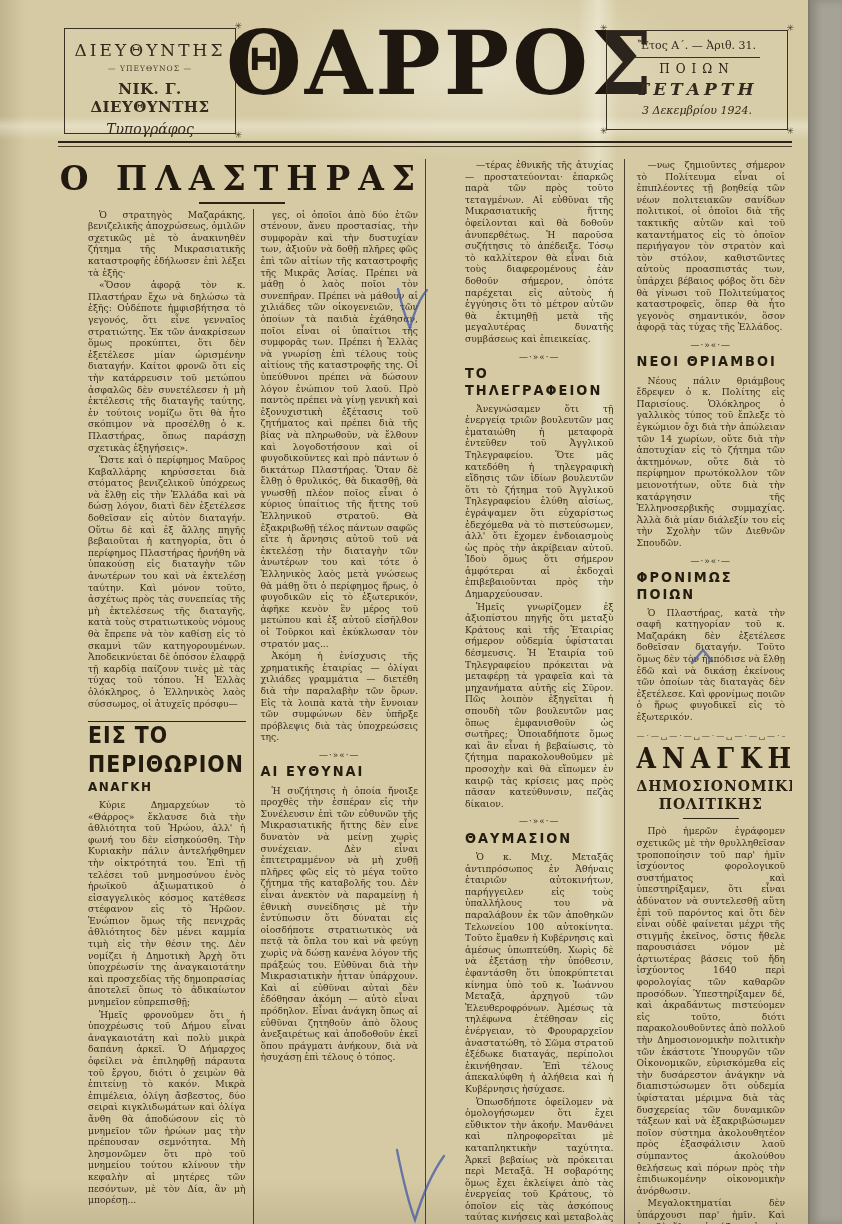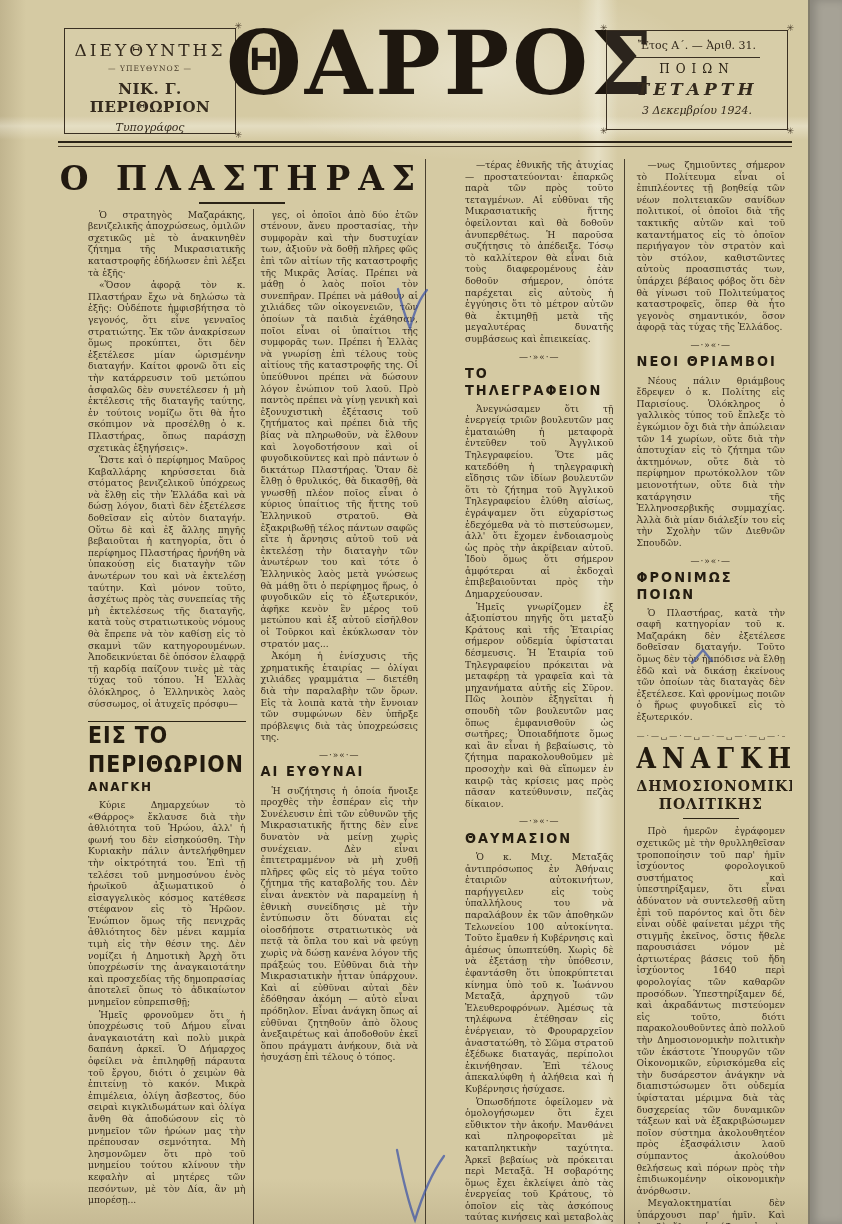--- a/index.html
+++ b/index.html
@@ -17,21 +17,21 @@
   .scan-edge{position:absolute;right:0;top:0;width:32px;height:1224px;
     background:#a6a296;border-left:2px solid #837d6c;
     box-shadow:inset 5px 0 8px rgba(0,0,0,.18);}
   
   .masthead{position:absolute;left:58px;top:8px;width:734px;height:132px;}
   .mh-box{position:absolute;border:1.2px solid #3a3023;text-align:center;background:rgba(255,255,250,.06);}
   .mh-left{left:6px;top:20px;width:170px;height:104px;}
   .mh-left .role{font-size:17px;letter-spacing:3px;margin-top:11px;}
   .mh-left .subrole{font-size:7.5px;letter-spacing:1px;margin-top:4px;color:#4a3e2c;}
   .mh-left .name{font-size:15px;font-weight:bold;margin-top:7px;letter-spacing:.5px;}
-  .mh-left .prof{font-size:11px;font-style:italic;margin-top:5px;}
+  .mh-left .prof{font-size:14px;font-style:italic;margin-top:5px;}
   .paper-title{position:absolute;left:168px;top:12px;width:382px;text-align:center;
     font-size:87px;line-height:1;font-weight:bold;letter-spacing:3px;color:#1e170f;
     font-family:"DejaVu Serif", serif;}
   .mh-right{right:4px;top:22px;width:180px;height:98px;}
   .mh-right .issue{font-size:11px;padding-top:8px;}
   .mh-right .inrule{width:70%;margin:5px auto 4px;border-top:1px solid #3a3023;}
   .mh-right .city{font-size:12px;letter-spacing:6px;color:#2a2114;}
   .mh-right .day{font-size:17px;font-weight:bold;font-style:italic;letter-spacing:4px;margin-top:3px;}
   .mh-right .date{font-size:11px;font-style:italic;margin-top:5px;}
   .corner{position:absolute;font-size:9px;color:#4a3e2c;line-height:1;}
@@ -72,21 +72,21 @@
 
   <div class="scan-edge"></div>
 
   <div class="masthead">
 
     <div class="mh-box mh-left">
       <span class="corner c-tr">✳</span>
       <span class="corner c-br">✳</span>
       <div class="role">ΔΙΕΥΘΥΝΤΗΣ</div>
       <div class="subrole">— ΥΠΕΥΘΥΝΟΣ —</div>
-      <div class="name">ΝΙΚ. Γ. ΠΕΡΙΘΩΡΙΟΝ</div>
+      <div class="name">ΝΙΚ. Γ. ΔΙΕΥΘΥΝΤΗΣ</div>
       <div class="prof">Τυπογράφος</div>
     </div>
 
     <div class="paper-title">ΘΑΡΡΟΣ</div>
 
     <div class="mh-box mh-right">
       <span class="corner c-tl">✳</span>
       <span class="corner c-tr">✳</span>
       <span class="corner c-bl">✳</span>
       <span class="corner c-br">✳</span>

